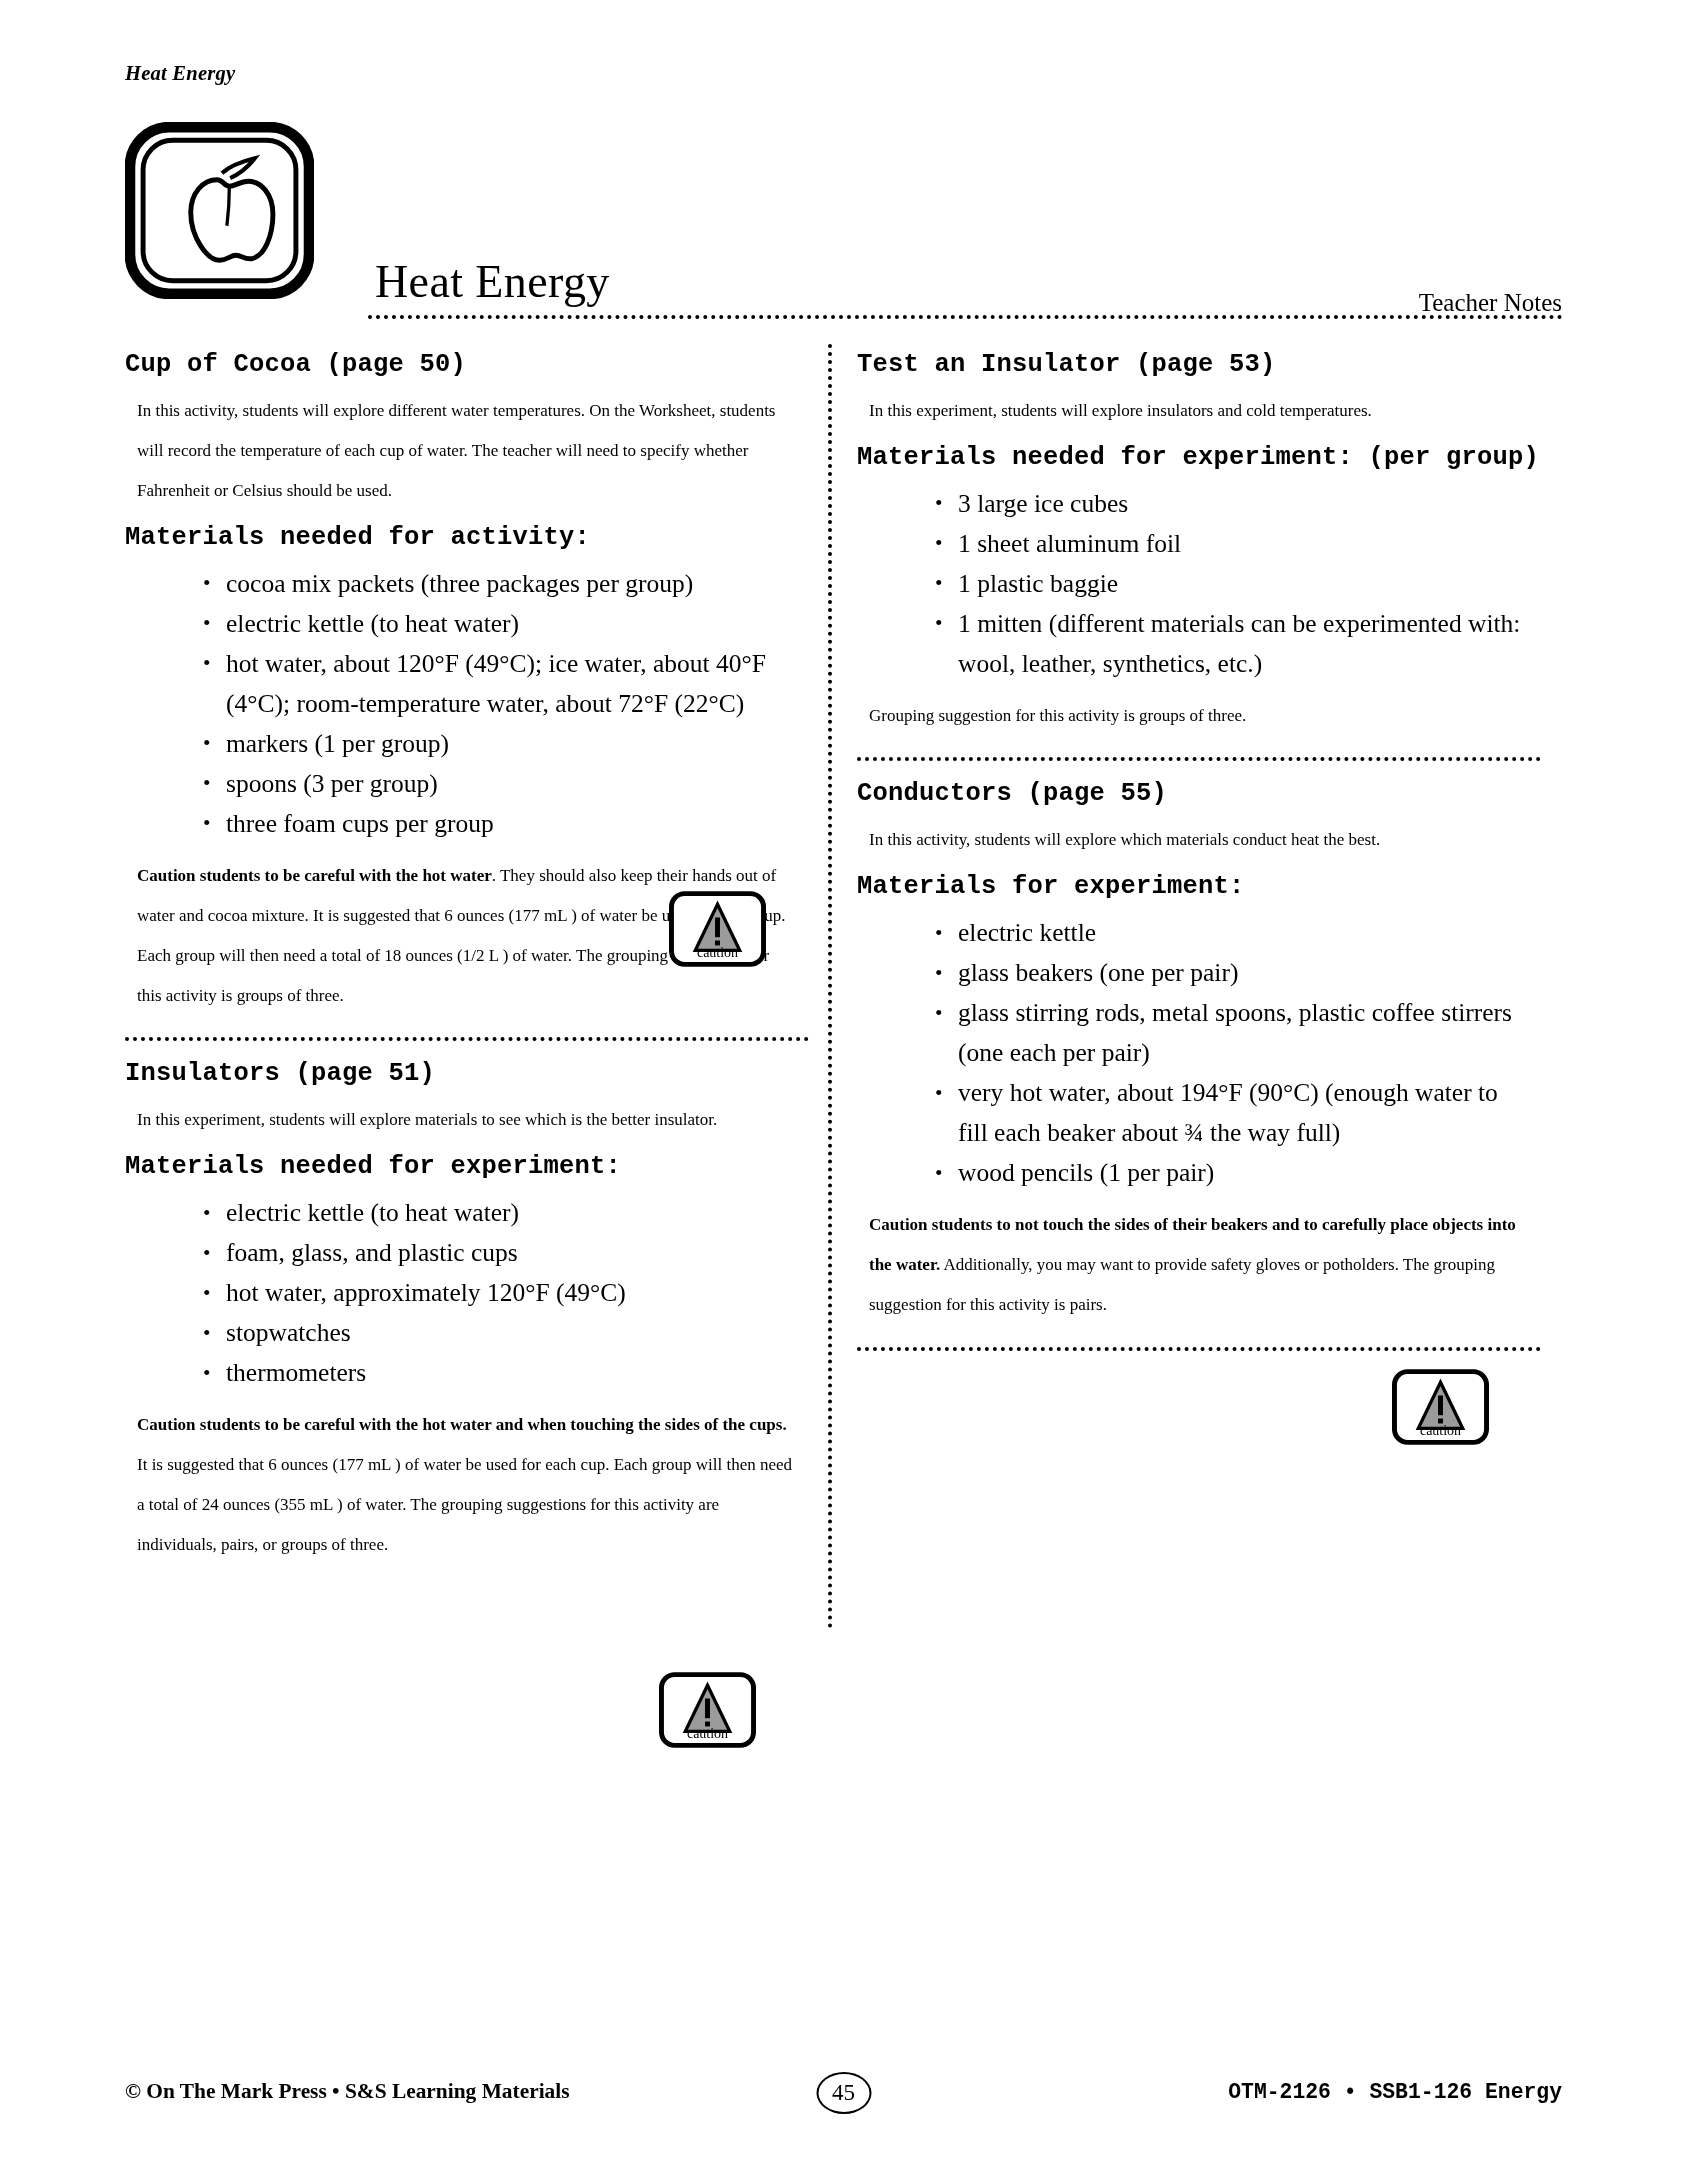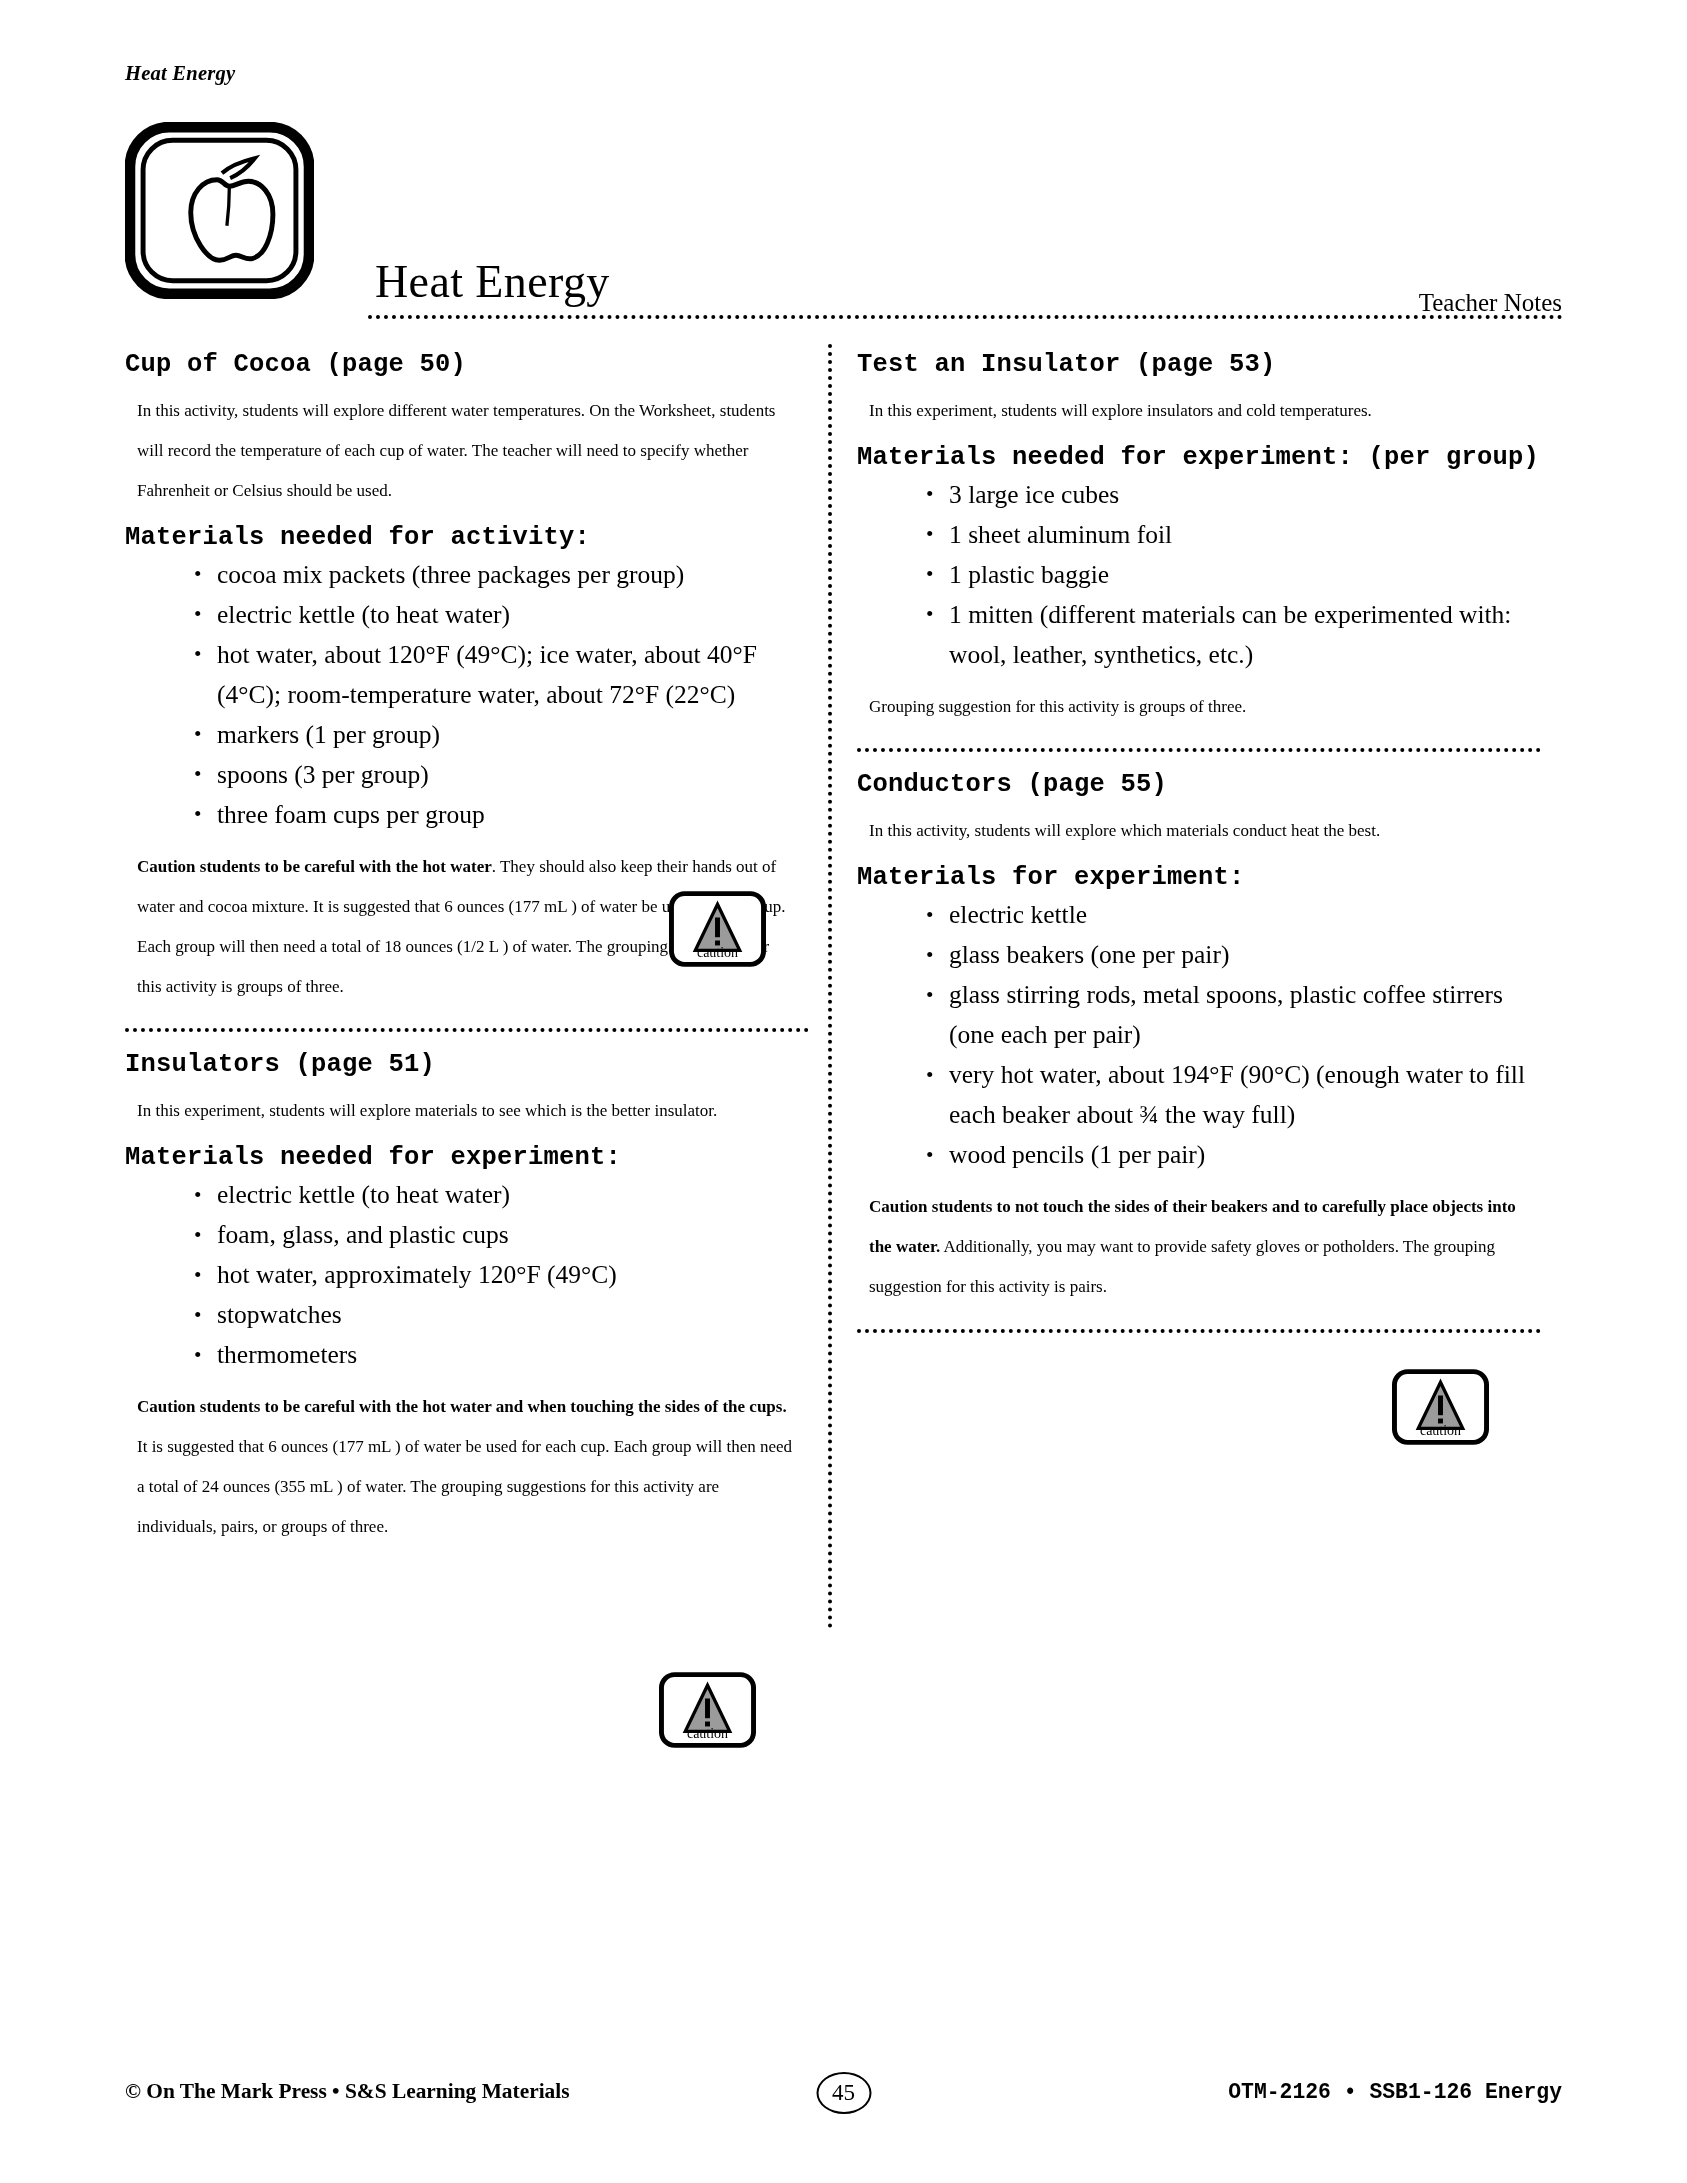--- a/index.html
+++ b/index.html
@@ -102,21 +102,21 @@
     line-height: 40px;
     margin: 12px;
     font-family: "Liberation Serif", serif;
   }
   p.body b { font-weight: bold; }
   .lead-bold {
     font-weight: bold;
   }
   ul.items {
     list-style: none;
-    margin: 3px;
+    margin: 12px;
     padding: 0 0 0 61px;
   }
   ul.items li {
     font-size: 25.5px;
     line-height: 40px;
     position: relative;
     padding-left: 28px;
     font-family: "Liberation Serif", serif;
   }
   ul.items li::before {

